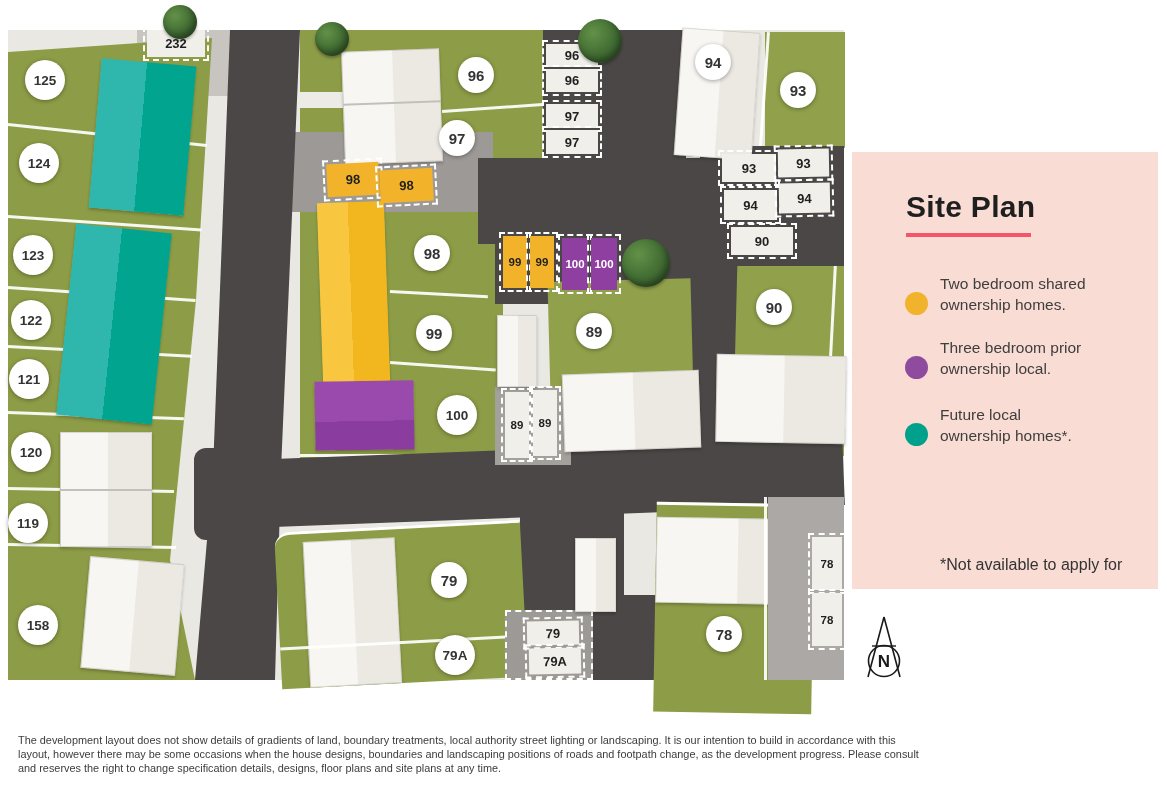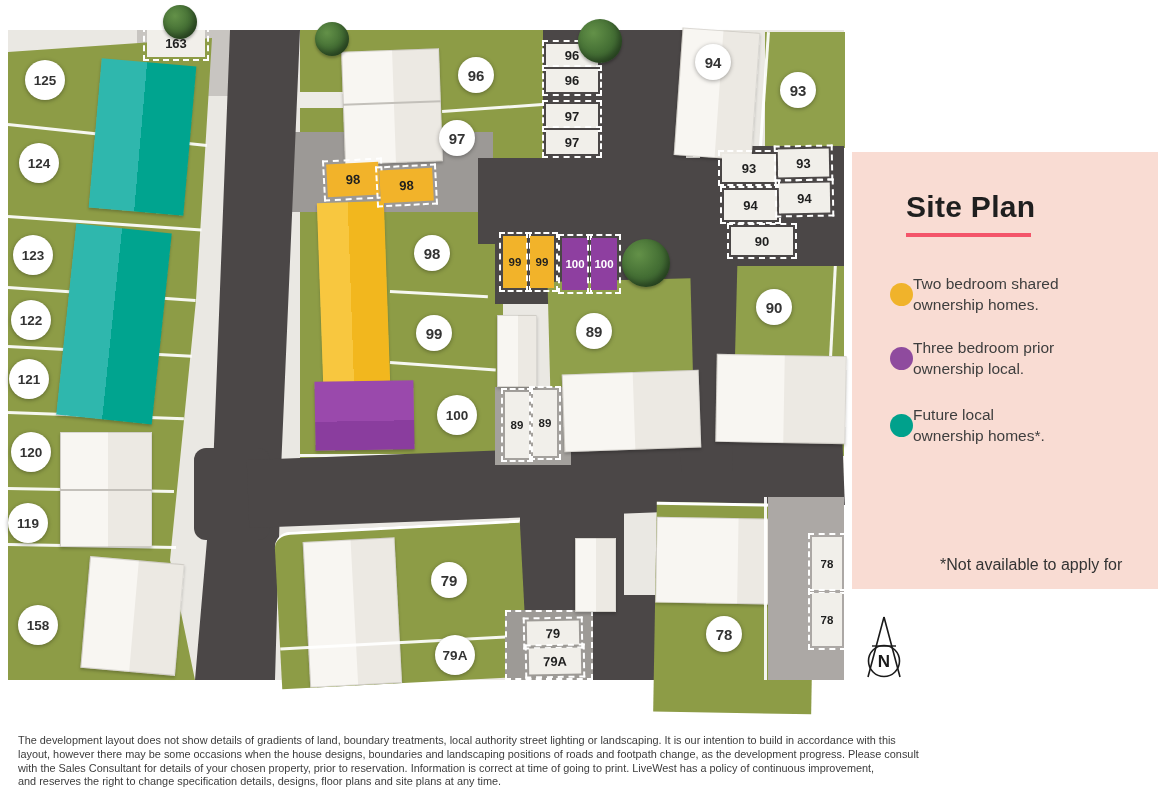--- a/index.html
+++ b/index.html
@@ -28,21 +28,21 @@
       box-shadow:0 1px 4px rgba(0,0,0,.35);width:36px;height:36px;font-size:15px;}
   .cl.c3{width:40px;height:40px;font-size:13.5px;}
   .tree{position:absolute;border-radius:50%;
         background:radial-gradient(circle at 35% 32%,#639148 0%,#477236 45%,#2E5429 100%);
         box-shadow:inset -3px -4px 6px rgba(0,0,0,.35), 0 2px 3px rgba(0,0,0,.3);}
   
   .panel{position:absolute;left:852px;top:152px;width:306px;height:437px;background:#F9DCD3;}
   .panel h1{position:absolute;left:54px;top:38px;margin:0;font-size:30px;font-weight:600;
             color:#1F1F1F;letter-spacing:.3px;}
   .underline{position:absolute;left:54px;top:81px;width:125px;height:3.5px;background:#F4556A;}
-  .li{position:absolute;left:38px;display:flex;align-items:center;transform:translateY(-50%);}
+  .li{position:absolute;left:53px;display:flex;gap:12px;align-items:flex-end;transform:translateY(-50%);}
   .sw{width:23px;height:23px;border-radius:50%;flex:0 0 auto;box-sizing:border-box;}
   .lt{font-size:15.5px;line-height:21px;color:#3E3E3E;}
   .footnote{position:absolute;left:88px;top:404px;font-size:16px;color:#333333;}
   
   .disclaimer{position:absolute;left:18px;top:734px;width:945px;font-size:10.9px;
               line-height:13.8px;color:#3C3C3C;}
   .compass{position:absolute;left:845px;top:598px;}
 </style>
 </head>
 <body>
@@ -111,21 +111,21 @@
     <div class="t dl" style="left:335px;top:72px;width:98px;height:2px;transform:rotate(-2deg);"></div>
     <div class="t yb bldg" style="left:312px;top:172px;width:67px;height:180px;transform:rotate(-2deg);"></div>
     <div class="t pb bldg" style="left:307px;top:351px;width:99px;height:69px;transform:rotate(-1deg);"></div>
     <div class="t wb bldg" style="left:489px;top:285px;width:40px;height:72px;"></div>
     <div class="t wb bldg" style="left:555px;top:342px;width:137px;height:78px;transform:rotate(-2deg);"></div>
     <div class="t wb bldg" style="left:708px;top:325px;width:130px;height:88px;transform:rotate(1deg);"></div>
     <div class="t wb bldg" style="left:670px;top:0;width:78px;height:128px;transform:rotate(4deg);"></div>
     <div class="t wb bldg" style="left:567px;top:508px;width:41px;height:74px;"></div>
 
     <div id="parking-layer">
-        <div class="pk white" style="left: 139px; top: 0px; width: 58px; height: 27px; transform: rotate(0deg);">163</div>
+        <div class="pk white" style="left: 139px; top: 0px; width: 58px; height: 27px; transform: rotate(0deg);">232</div>
         <div class="pk white" style="left: 538px; top: 14px; width: 52px; height: 23px; transform: rotate(0deg);">96</div>
         <div class="pk white" style="left: 538px; top: 39px; width: 52px; height: 23px; transform: rotate(0deg);">96</div>
         <div class="pk white" style="left: 538px; top: 74px; width: 52px; height: 24px; transform: rotate(0deg);">97</div>
         <div class="pk white" style="left: 538px; top: 100px; width: 52px; height: 24px; transform: rotate(0deg);">97</div>
         <div class="pk white" style="left: 714px; top: 124px; width: 54px; height: 28px; transform: rotate(0deg);">93</div>
         <div class="pk white" style="left: 770px; top: 119px; width: 51px; height: 28px; transform: rotate(-1deg);">93</div>
         <div class="pk white" style="left: 716px; top: 160px; width: 53px; height: 30px; transform: rotate(0deg);">94</div>
         <div class="pk white" style="left: 771px; top: 153px; width: 51px; height: 30px; transform: rotate(-1deg);">94</div>
         <div class="pk white" style="left: 723px; top: 197px; width: 62px; height: 28px; transform: rotate(0deg);">90</div>
         <div class="pk white narrow" style="left: 497px; top: 362px; width: 24px; height: 66px; transform: rotate(0deg);">89</div>
@@ -203,16 +203,15 @@
   <svg class="compass" width="80" height="88" viewBox="0 0 80 88">
     <circle cx="39" cy="63" r="15.5" fill="none" stroke="#1a1a1a" stroke-width="1.6"></circle>
     <path d="M39 19 L23 79 M39 19 L55 79" fill="none" stroke="#1a1a1a" stroke-width="1.6"></path>
     <path d="M27 48 L51 48" fill="none" stroke="#1a1a1a" stroke-width="1.4"></path>
     <text x="39" y="69" text-anchor="middle" font-family="Liberation Sans, sans-serif" font-size="17" font-weight="bold" fill="#1a1a1a">N</text>
   </svg>
 
   <div class="disclaimer">
     <div>The development layout does not show details of gradients of land, boundary treatments, local authority street lighting or landscaping. It is our intention to build in accordance with this</div>
     <div>layout, however there may be some occasions when the house designs, boundaries and landscaping positions of roads and footpath change, as the development progress. Please consult</div>
-    <div>with the Sales Consultant for details of your chosen property, prior to reservation. Information is correct at time of going to print. LiveWest has a policy of continuous improvement,</div>
     <div>and reserves the right to change specification details, designs, floor plans and site plans at any time.</div>
   </div>
 </div>
 
 </body></html>

